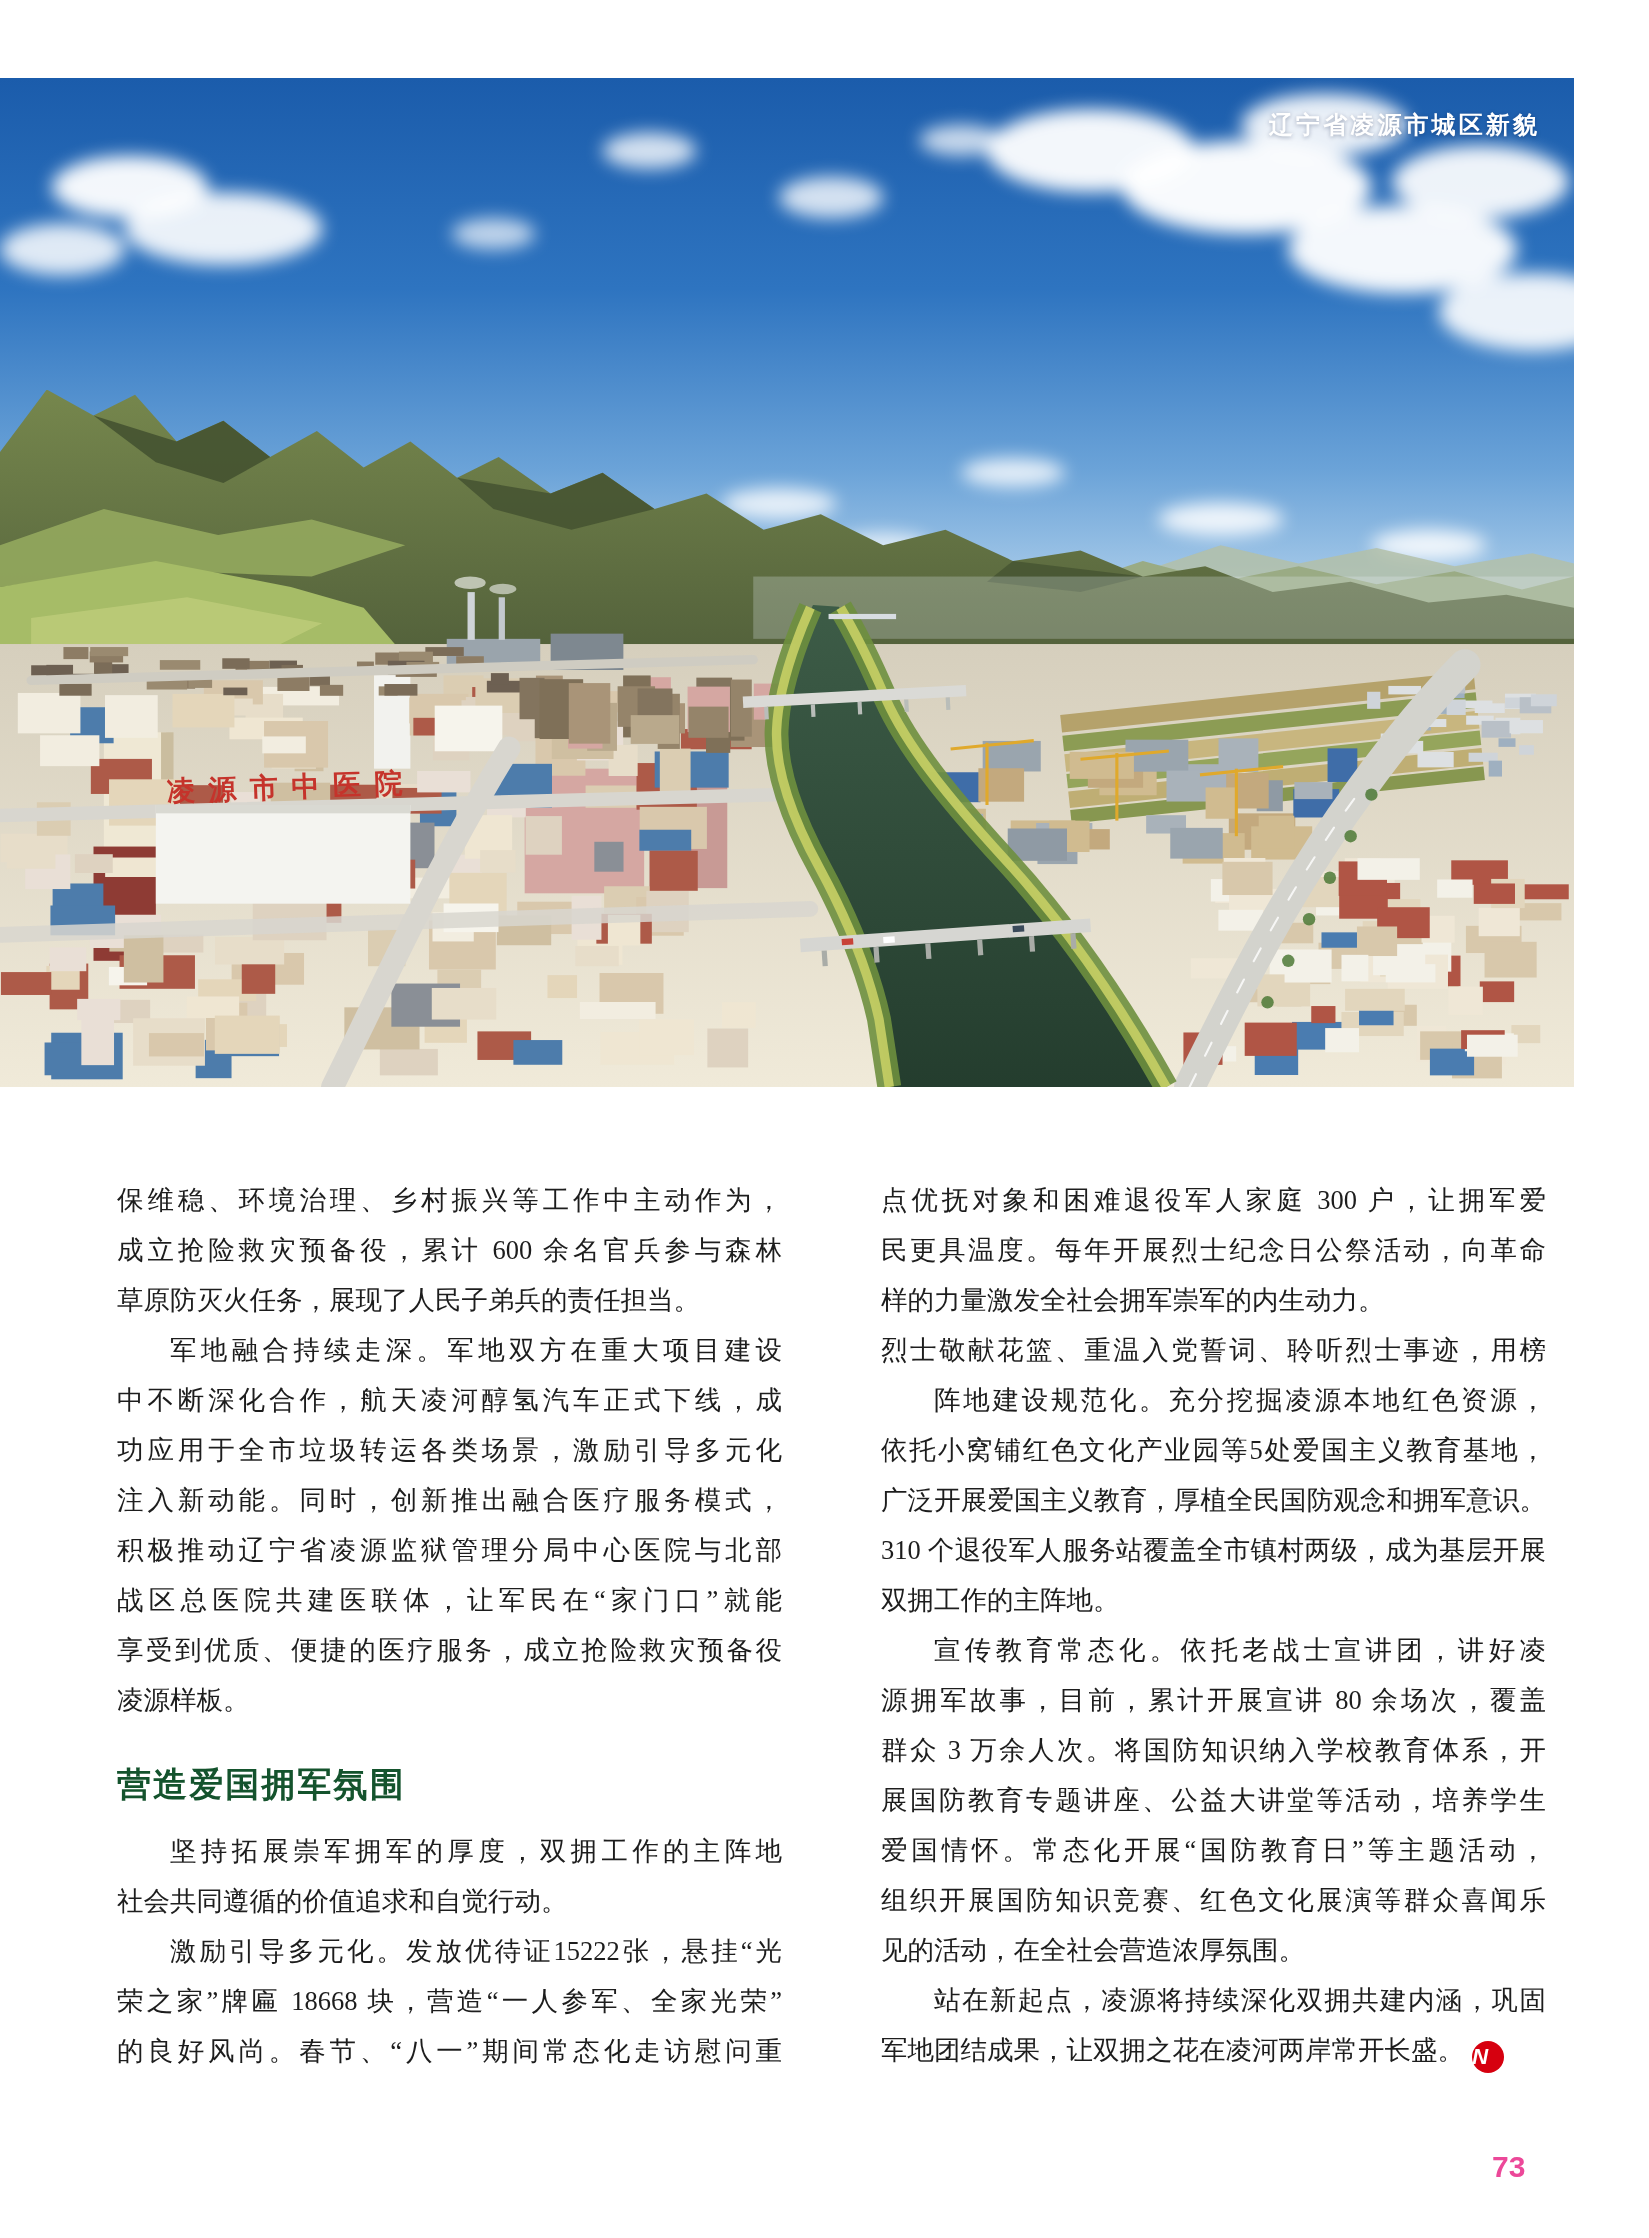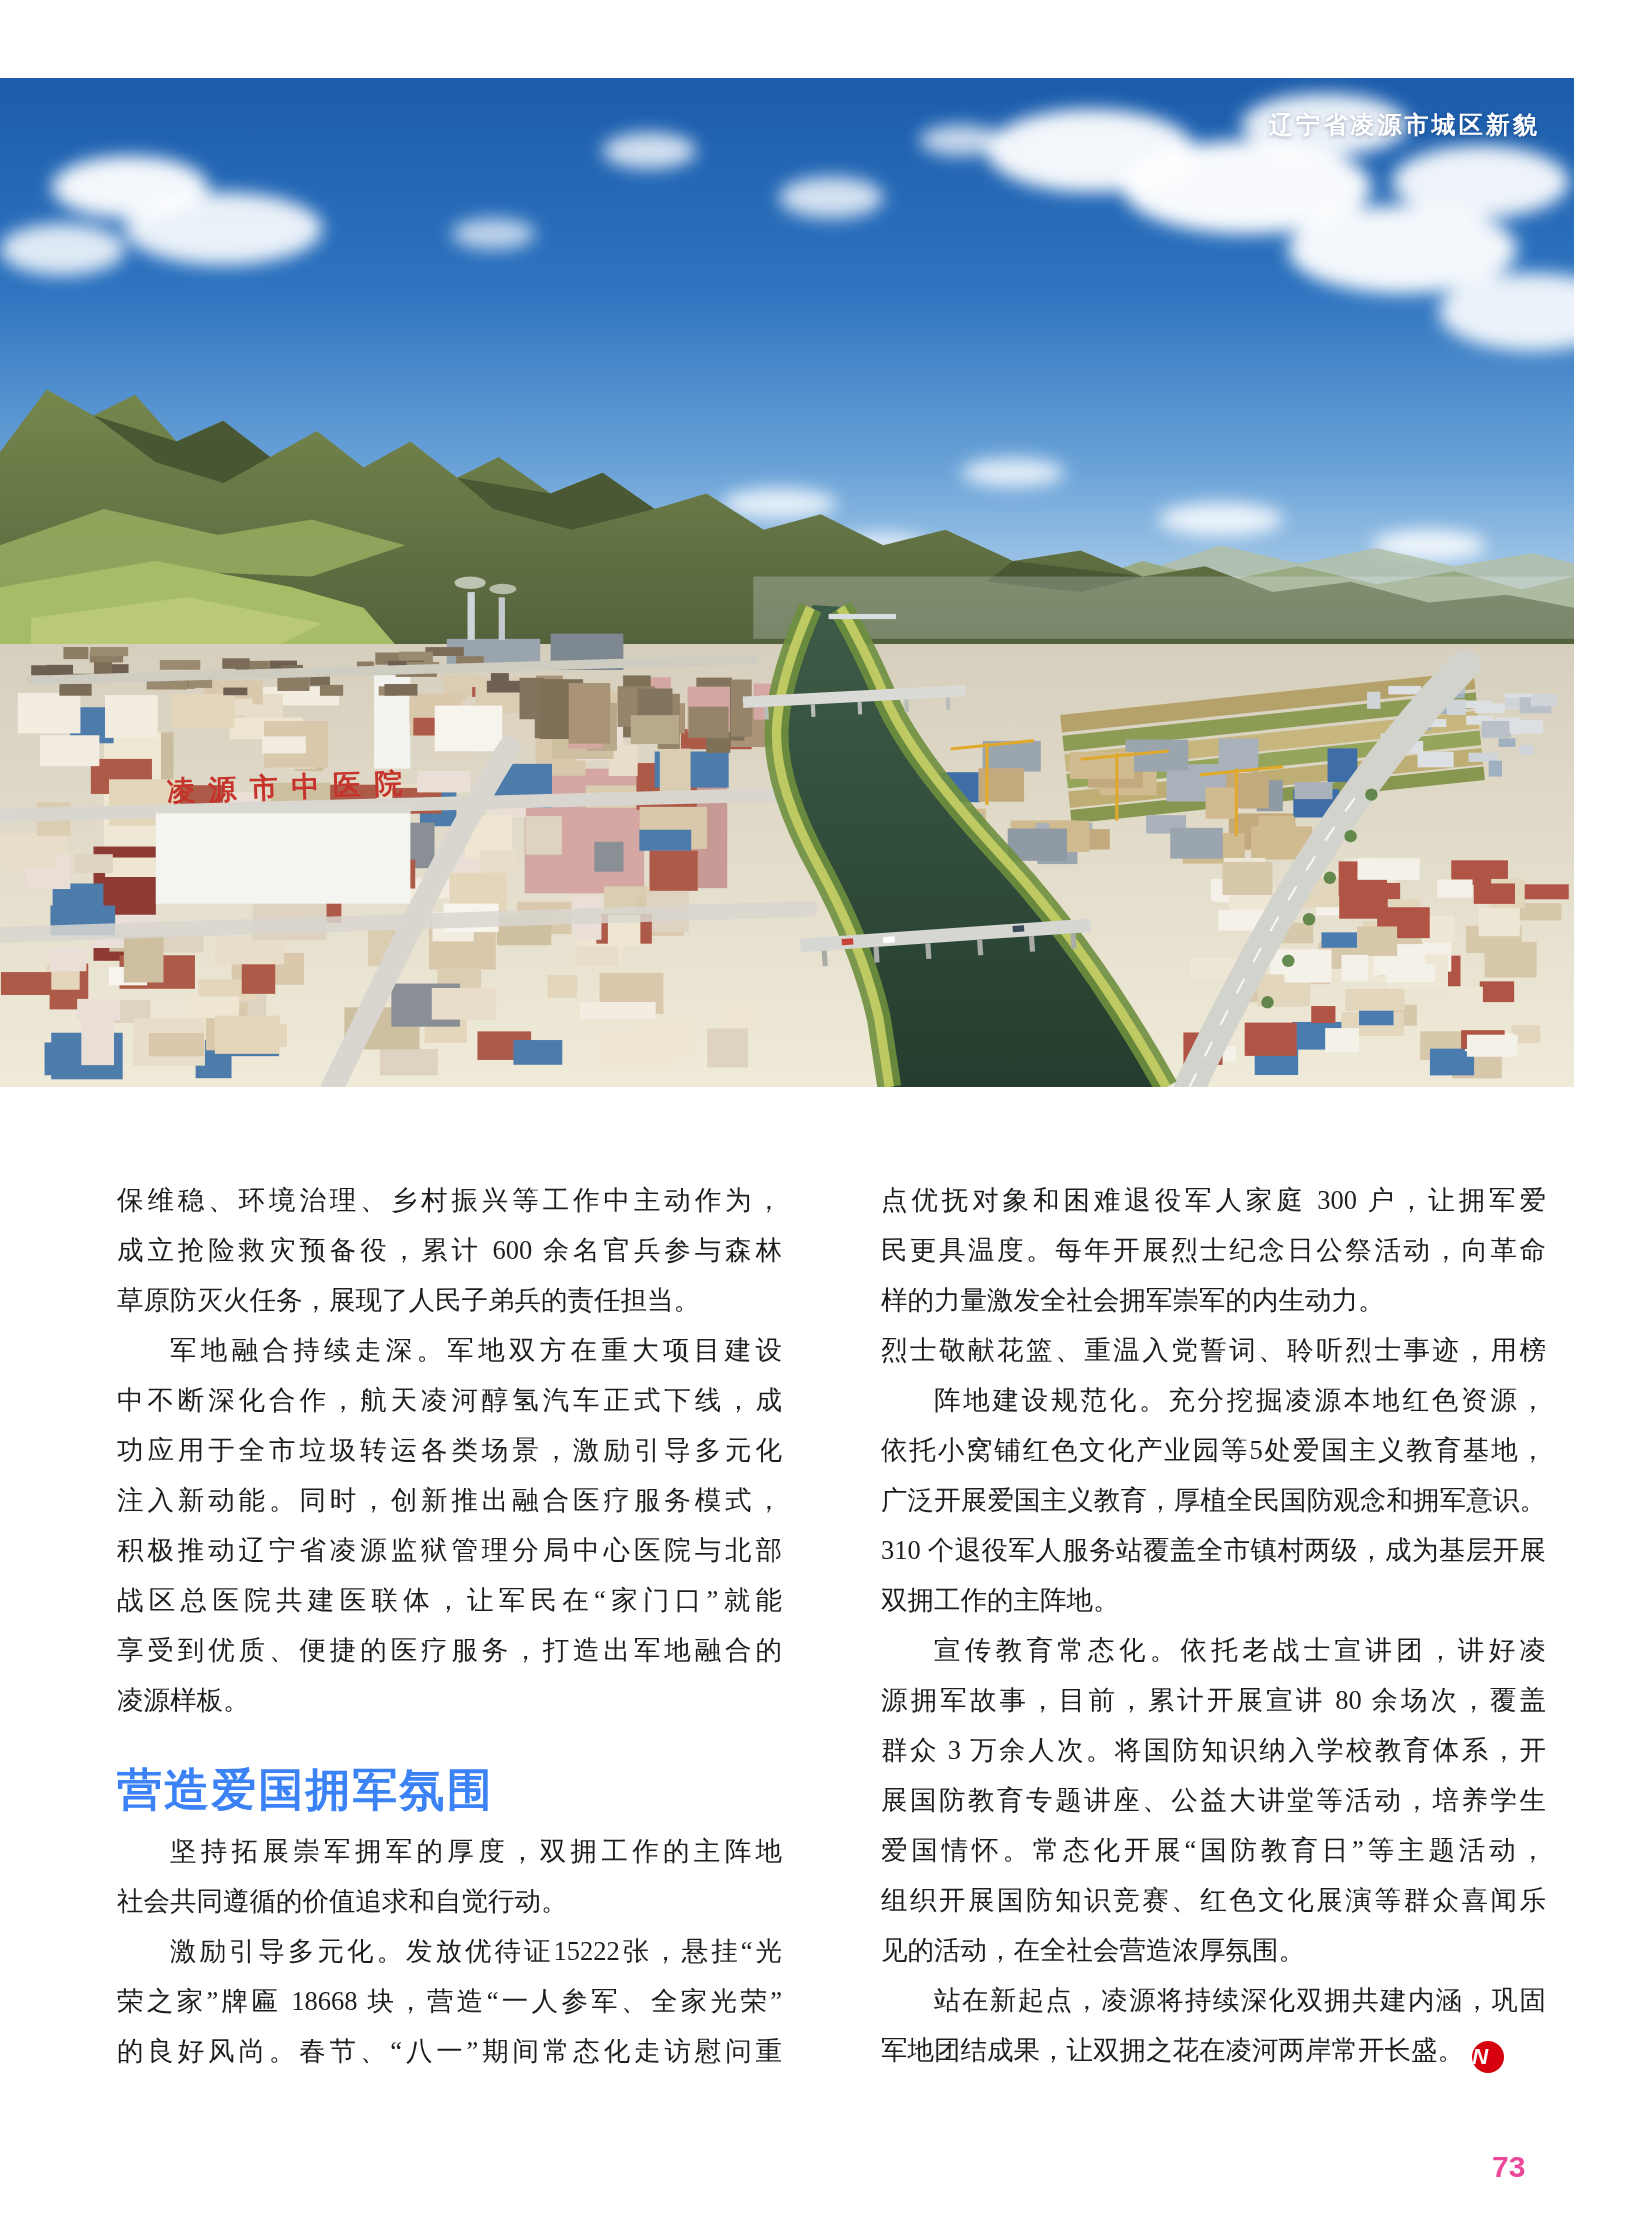--- a/index.html
+++ b/index.html
@@ -14,21 +14,21 @@
   
   .col{position:absolute;top:1175px;width:665px;}
   #col-left{left:117px;}
   #col-right{left:862px;margin-left:19px;}
   .line{height:50px;line-height:50px;font-size:26.5px;color:#1d1d1d;
         text-align:justify;text-align-last:justify;overflow:visible;}
   .line.end{text-align-last:left;}
   .line.indent{text-indent:53px;}
   .line.heading{height:101px;box-sizing:border-box;padding-top:41px;line-height:1.1;
         font-family:Liberation Serif, serif;font-weight:bold;
-        font-size:45px;letter-spacing:2.1px;color:#3b82f6;text-align-last:left;text-indent:0;}
+        font-size:34px;letter-spacing:2.1px;color:#14532d;text-align-last:left;text-indent:0;}
   .endmark{display:inline-block;width:32px;height:32px;border-radius:50%;background:#d6000f;
         color:#ffffff;font-family:"Liberation Sans","DejaVu Sans",sans-serif;
         font-weight:bold;font-style:italic;font-size:22px;line-height:32px;text-align:center;
         text-indent:0;margin-left:8.3px;vertical-align:-5.2px;}
   
   #pagenum{position:absolute;left:1492px;top:2150px;color:#ec4899;
         font-family:"Liberation Sans","DejaVu Sans",sans-serif;font-weight:bold;font-size:30px;}
 </style>
 </head>
 <body>
@@ -541,21 +541,21 @@
   <div id="col-left" class="col">
       <div class="line">保维稳、环境治理、乡村振兴等工作中主动作为，</div>
       <div class="line">成立抢险救灾预备役，累计 600 余名官兵参与森林</div>
       <div class="line end">草原防灭火任务，展现了人民子弟兵的责任担当。</div>
       <div class="line indent">军地融合持续走深。军地双方在重大项目建设</div>
       <div class="line">中不断深化合作，航天凌河醇氢汽车正式下线，成</div>
       <div class="line">功应用于全市垃圾转运各类场景，激励引导多元化</div>
       <div class="line">注入新动能。同时，创新推出融合医疗服务模式，</div>
       <div class="line">积极推动辽宁省凌源监狱管理分局中心医院与北部</div>
       <div class="line">战区总医院共建医联体，让军民在“家门口”就能</div>
-      <div class="line">享受到优质、便捷的医疗服务，打造出军地融合的</div>
+      <div class="line">享受到优质、便捷的医疗服务，成立抢险救灾预备役</div>
       <div class="line end">凌源样板。</div>
       <div class="line heading end">营造爱国拥军氛围</div>
       <div class="line indent">坚持拓展崇军拥军的厚度，双拥工作的主阵地</div>
       <div class="line end">社会共同遵循的价值追求和自觉行动。</div>
       <div class="line indent">激励引导多元化。发放优待证15222张，悬挂“光</div>
       <div class="line">荣之家”牌匾 18668 块，营造“一人参军、全家光荣”</div>
       <div class="line">的良好风尚。春节、“八一”期间常态化走访慰问重</div>
     </div>
   <div id="col-right" class="col">
       <div class="line">点优抚对象和困难退役军人家庭 300 户，让拥军爱</div>

